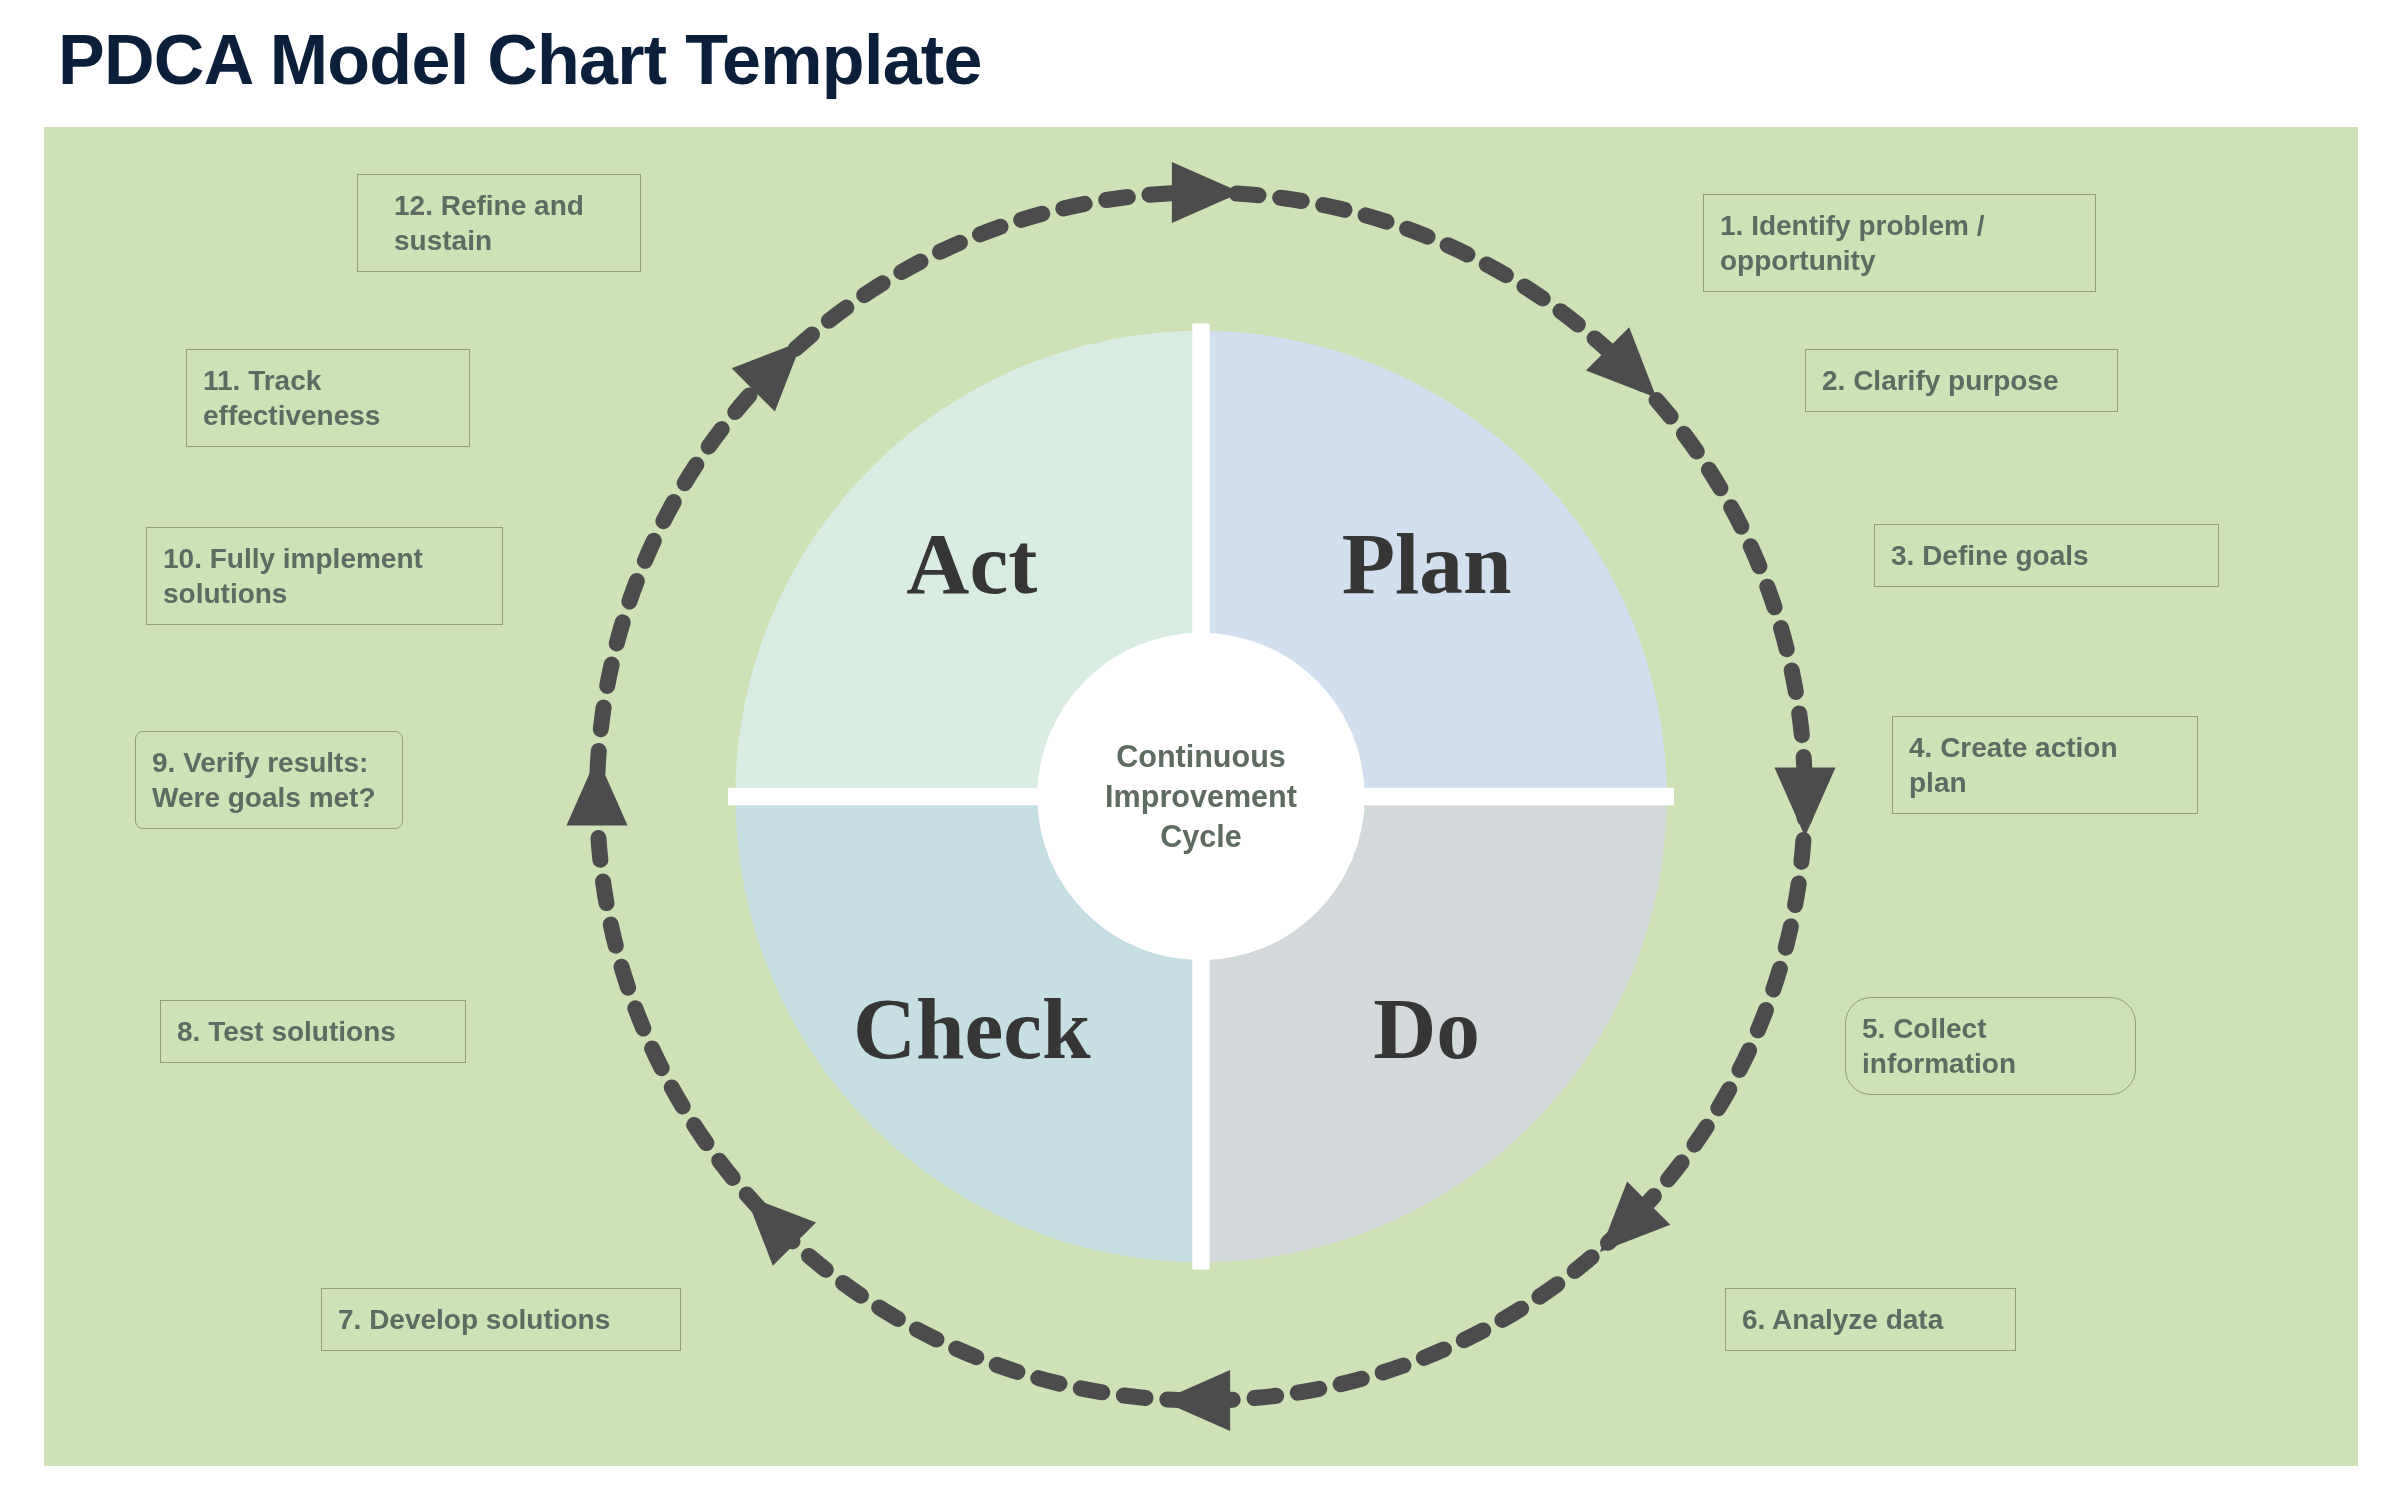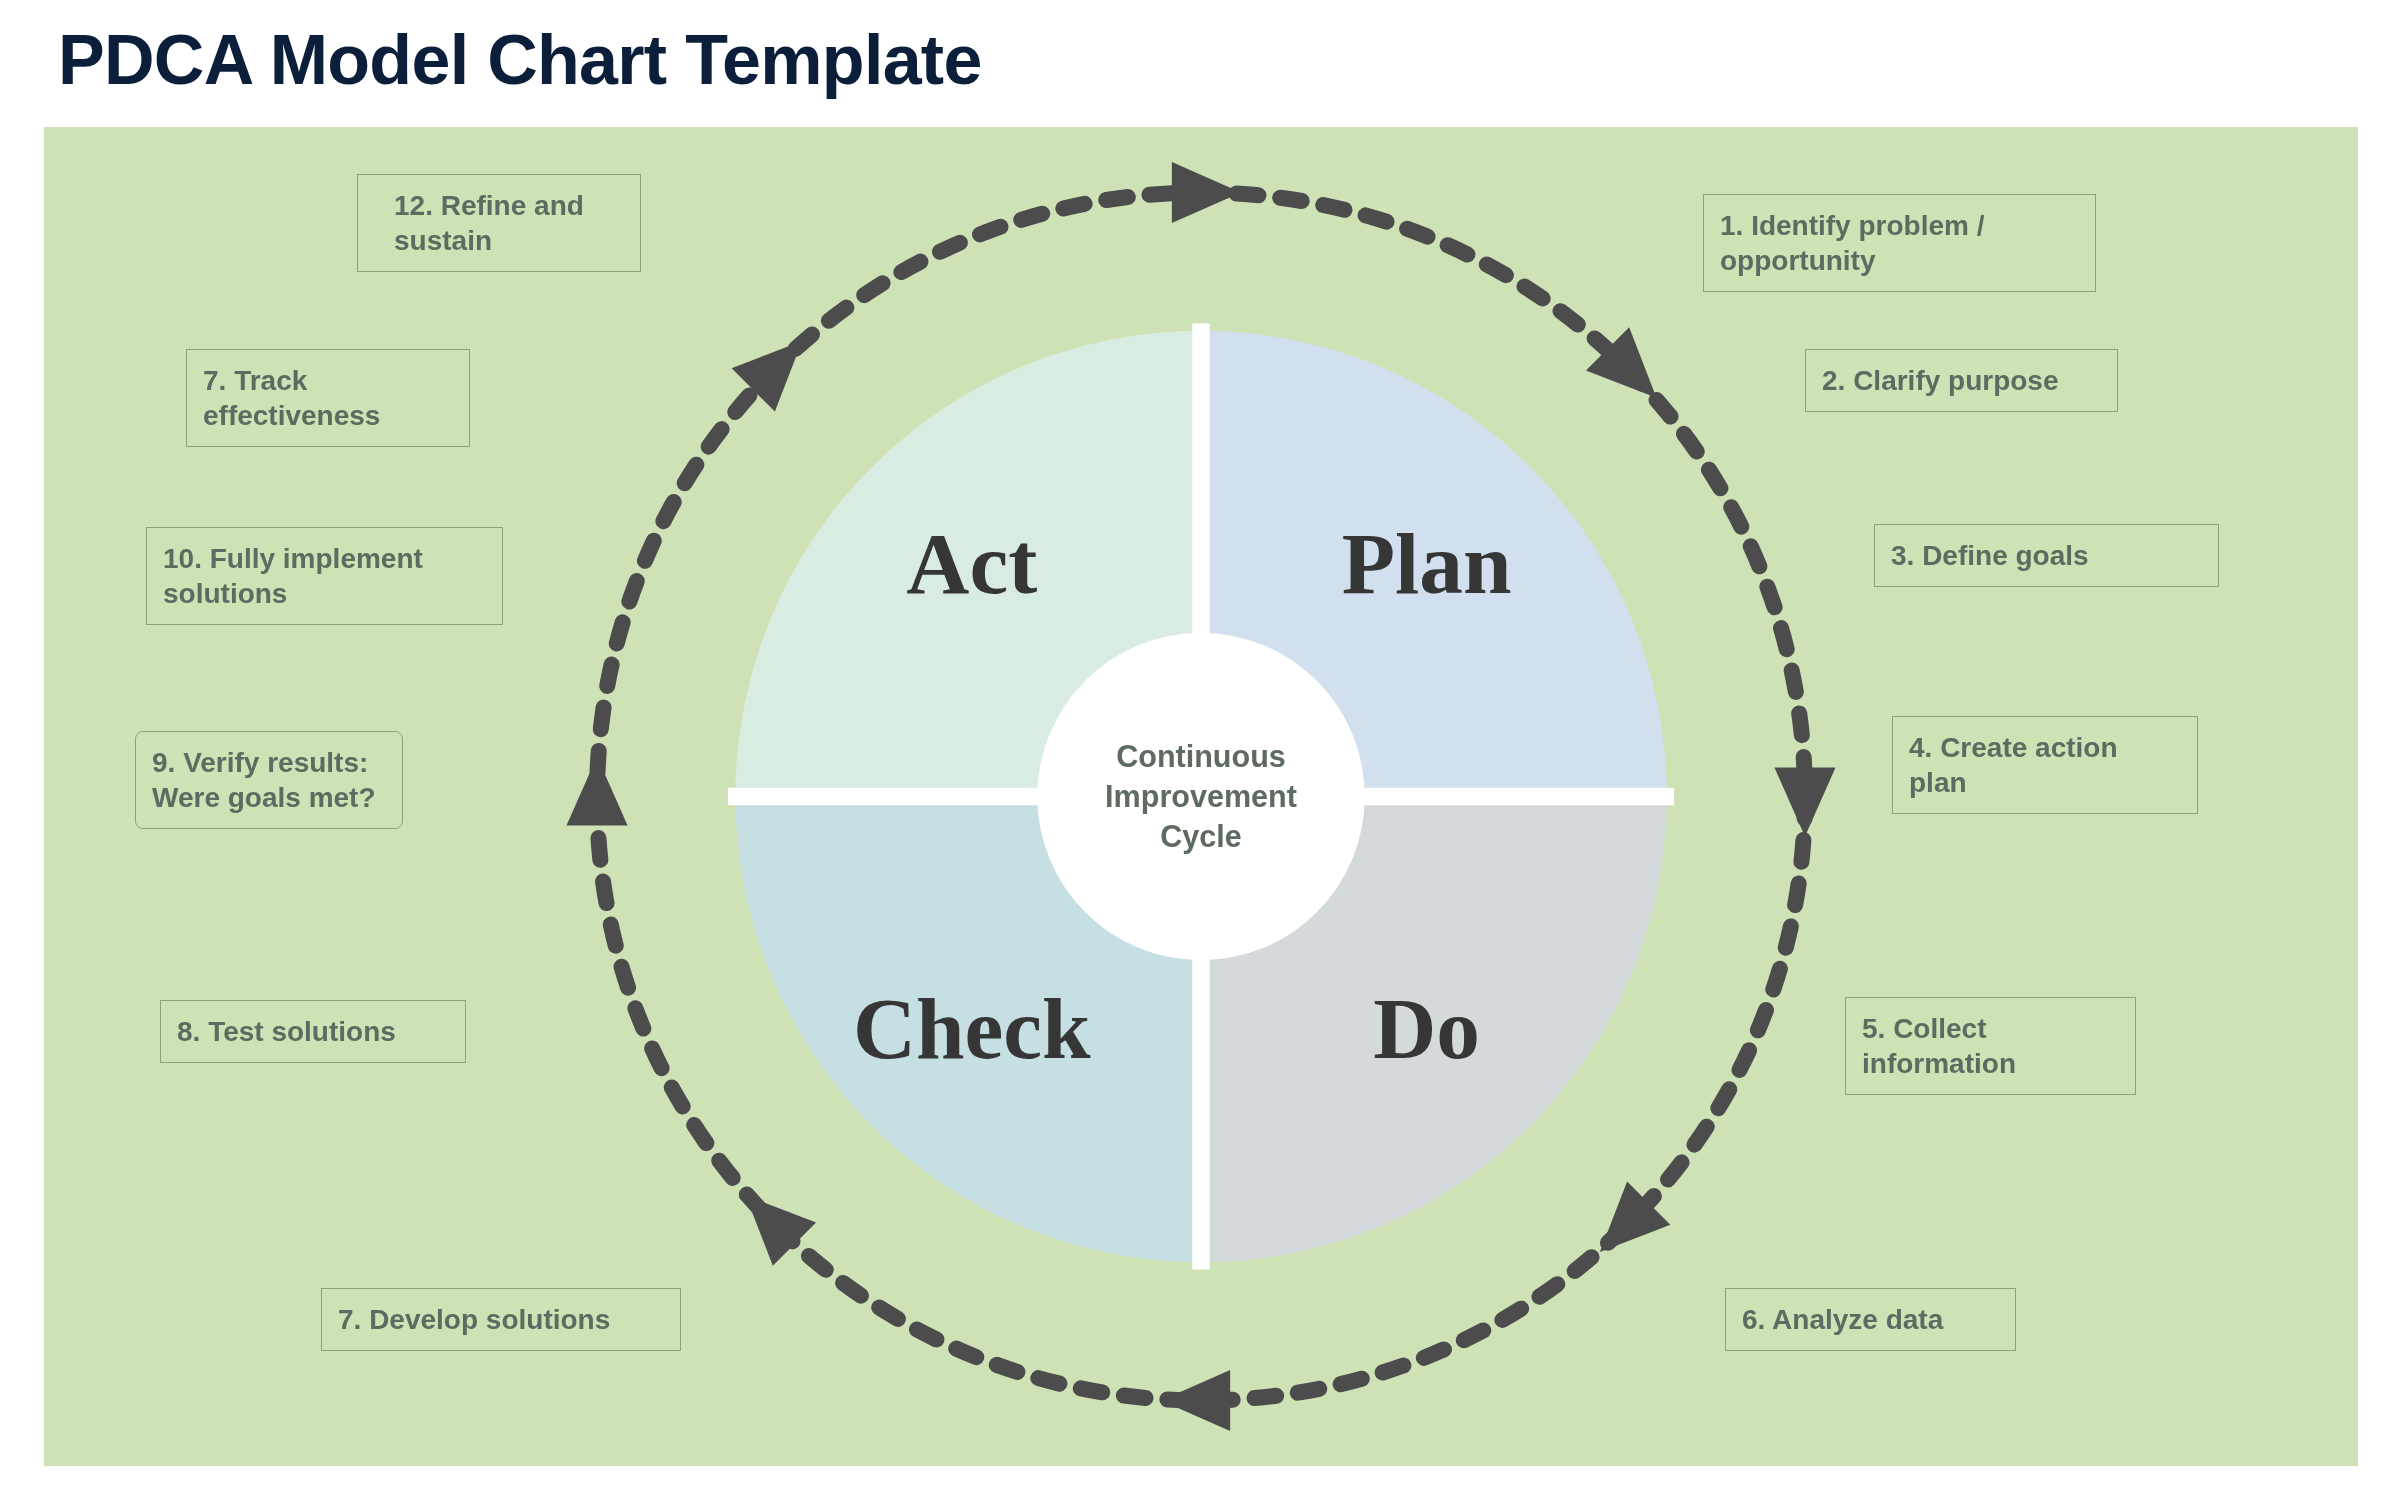--- a/index.html
+++ b/index.html
@@ -145,31 +145,31 @@
           </g>
         </g>
       </svg>
 
       <div class="step" style="left:1659px; top:47px;  width:393px;margin-top:20px;">1. Identify problem /
 opportunity</div>
       <div class="step" style="left:1761px; top:222px; width:313px;">2. Clarify purpose</div>
       <div class="step" style="left:1830px; top:397px; width:345px;">3. Define goals</div>
       <div class="step" style="left:1848px; top:589px; width:306px;">4. Create action
 plan</div>
-      <div class="step" style="left:1801px; top:870px; width:291px;">5. Collect
+      <div class="step" style="left:1801px; top:870px; width:291px;border-radius:26px;">5. Collect
 information</div>
       <div class="step" style="left:1681px; top:1161px; width:291px;">6. Analyze data</div>
 
       <div class="step" style="left:277px;  top:1161px; width:360px;">7. Develop solutions</div>
       <div class="step" style="left:116px;  top:873px; width:306px;">8. Test solutions</div>
       <div class="step" style="left:91px;  top:604px;  width:268px;border-radius:8px;">9. Verify results:
 Were goals met?</div>
       <div class="step" style="left:102px;  top:400px;  width:357px;">10. Fully implement
 solutions</div>
-      <div class="step" style="left:142px;  top:222px;  width:284px;">7. Track
+      <div class="step" style="left:142px;  top:222px;  width:284px;">11. Track
 effectiveness</div>
       <div class="step" style="left:313px;  top:47px;   width:284px;padding-left:36px;">12. Refine and
 sustain</div>
 
     </div>
   </div>
 </div>
 
 
 </body></html>

